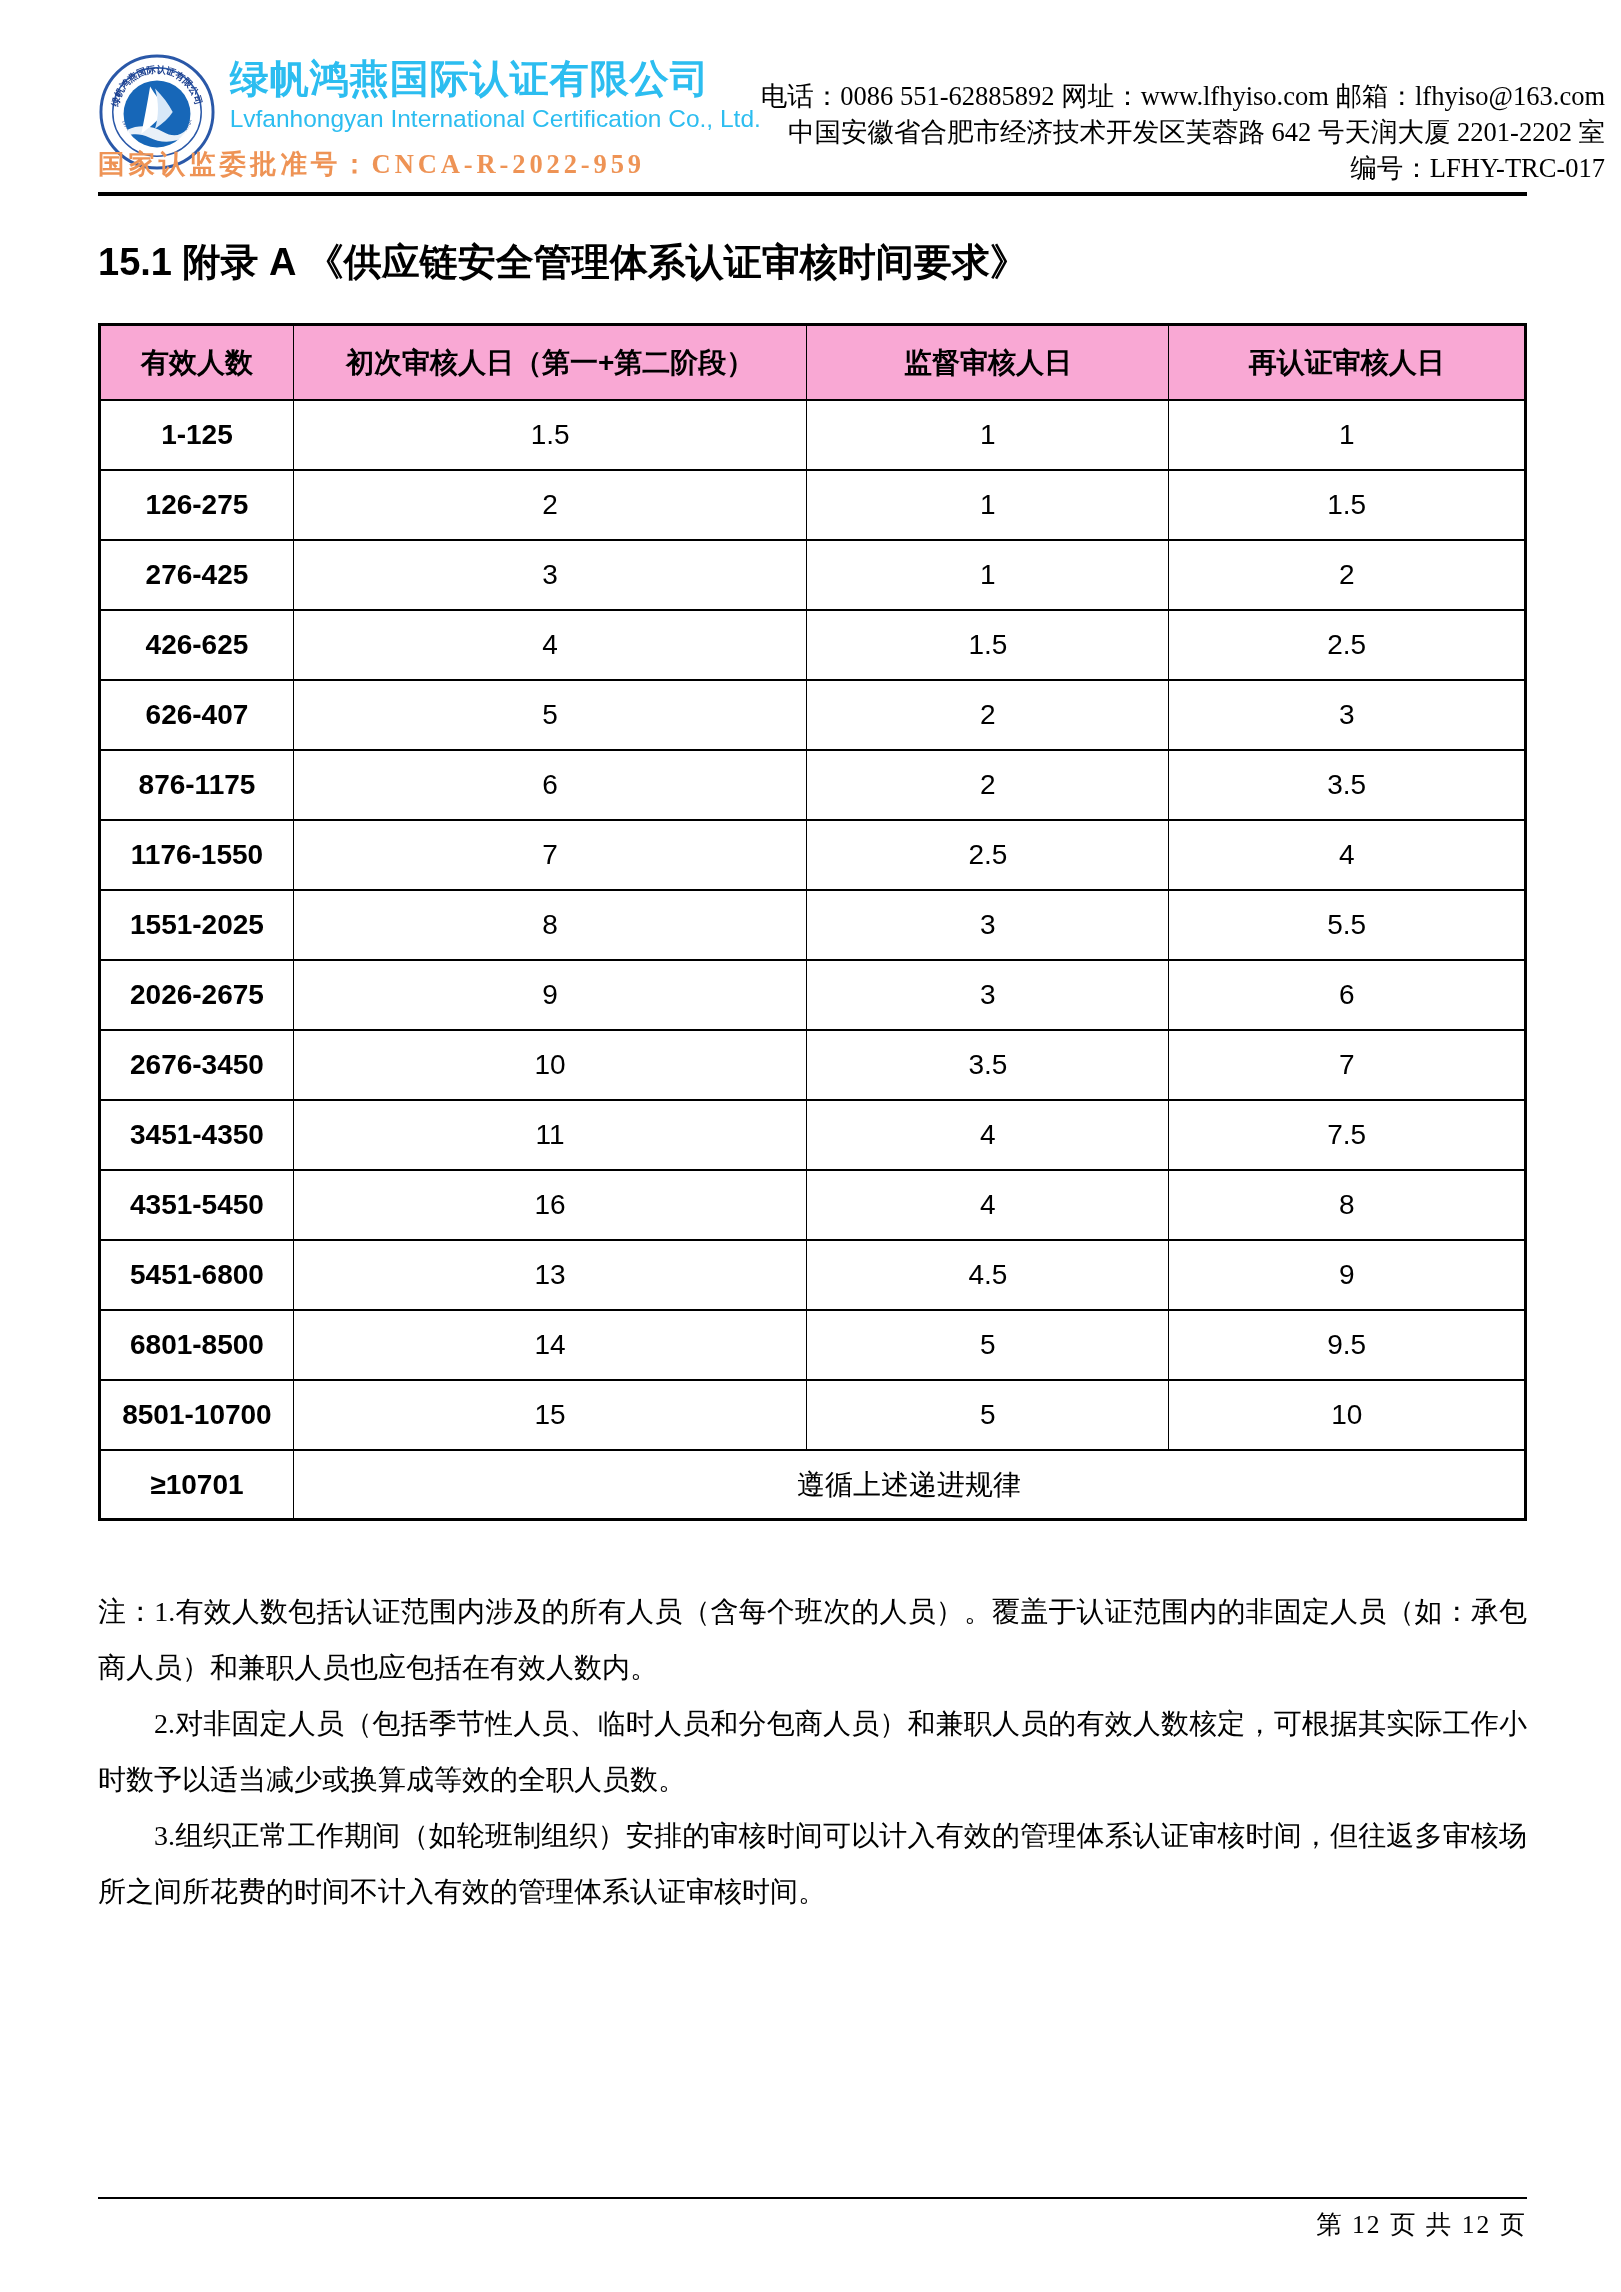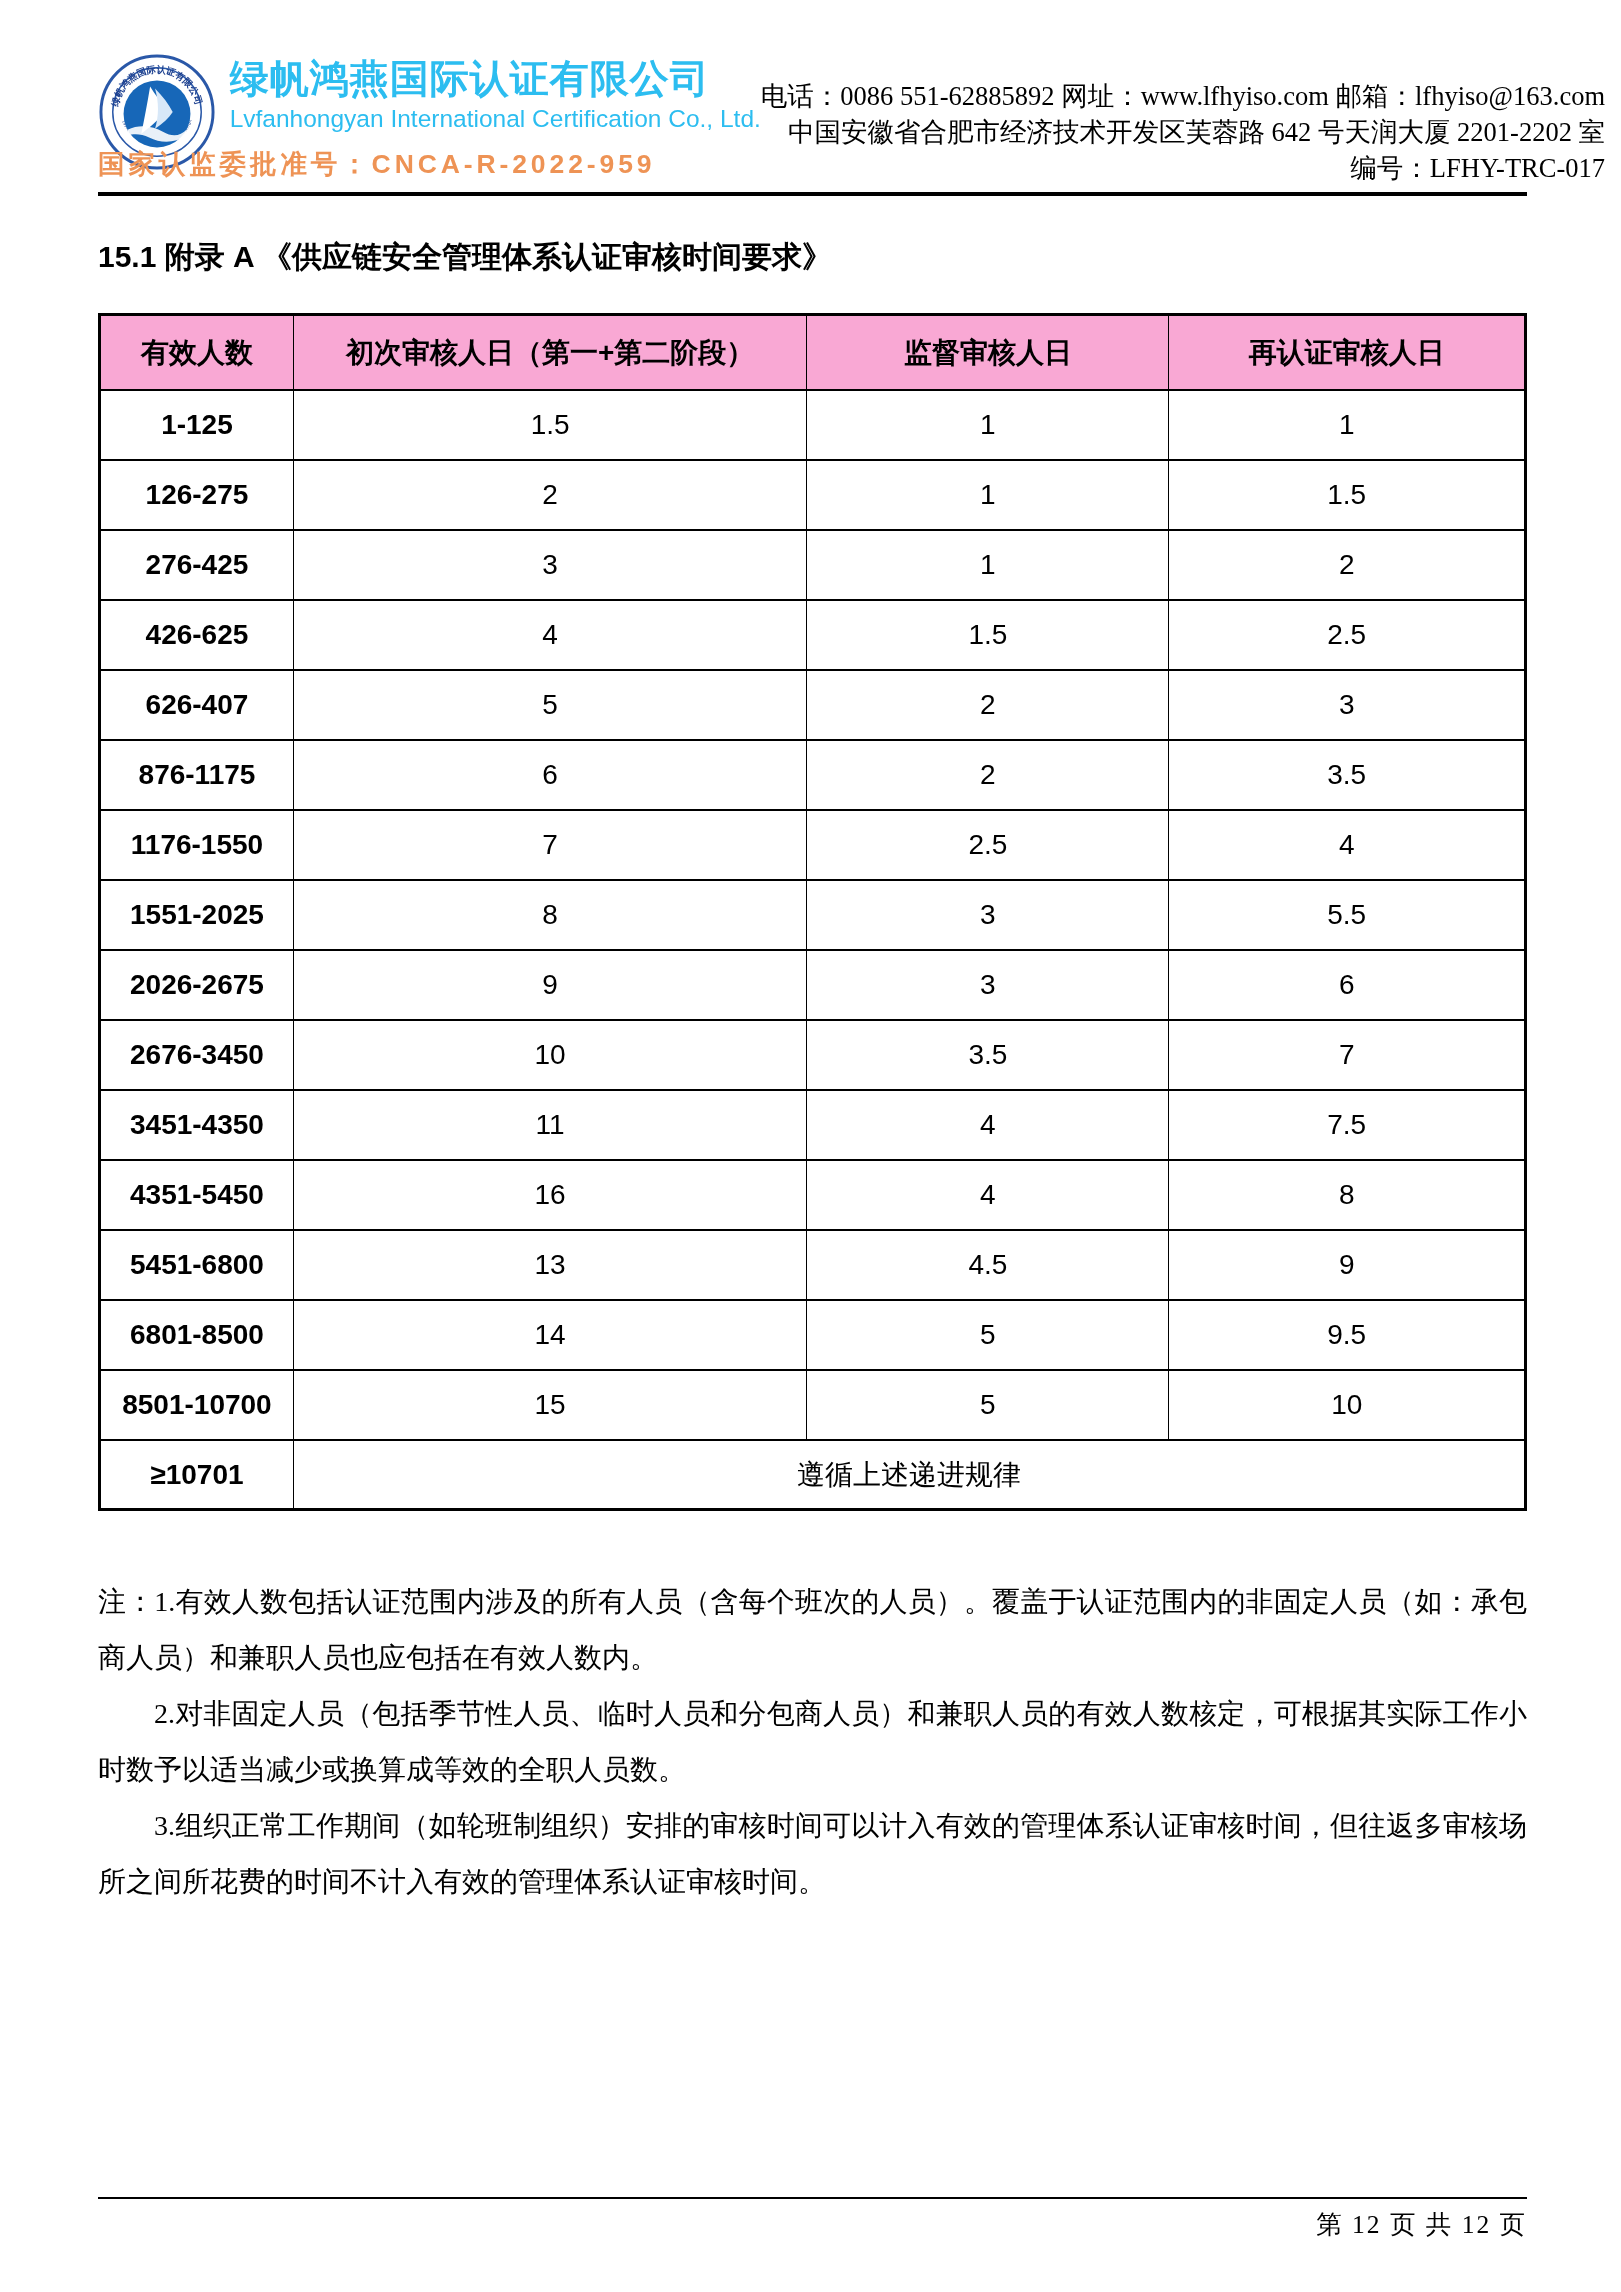--- a/index.html
+++ b/index.html
@@ -23,32 +23,32 @@
   .company-cn {
     font-family:"Liberation Sans", sans-serif;
     font-size:39px; font-weight:600; letter-spacing:1px;
     color:#2cbdf0; line-height:1.15; white-space:nowrap;
   }
   .company-en {
     font-family:"Liberation Sans", sans-serif;
     font-size:24.5px; color:#2cbdf0; line-height:1.2; margin-top:2px; white-space:nowrap;
   }
   .approval {
-    font-family:Liberation Sans, sans-serif;
+    font-family:Liberation Serif, serif;
     font-size:26.5px; font-weight:bold; letter-spacing:3.9px;
     color:#ee9355; margin-top:-25.5px; white-space:nowrap;
   }
   .contact { text-align:right; font-size:26.5px; line-height:36px; padding-top:27.4px; }
   .contact div { white-space:nowrap; }
   .header-rule { border:none; border-top:4.9px solid #000; margin-top:5.9px; }
 
   
   .doc-title {
     font-family:"Liberation Sans", sans-serif;
-    font-size:30px; font-weight:bold;
+    font-size:38px; font-weight:bold;
     margin-top:41px;
   }
 
   
   table.audit {
     width:1429px; margin-top:35px;
     border-collapse:collapse;
     border:3.9px solid #000;
     table-layout:fixed;
   }

